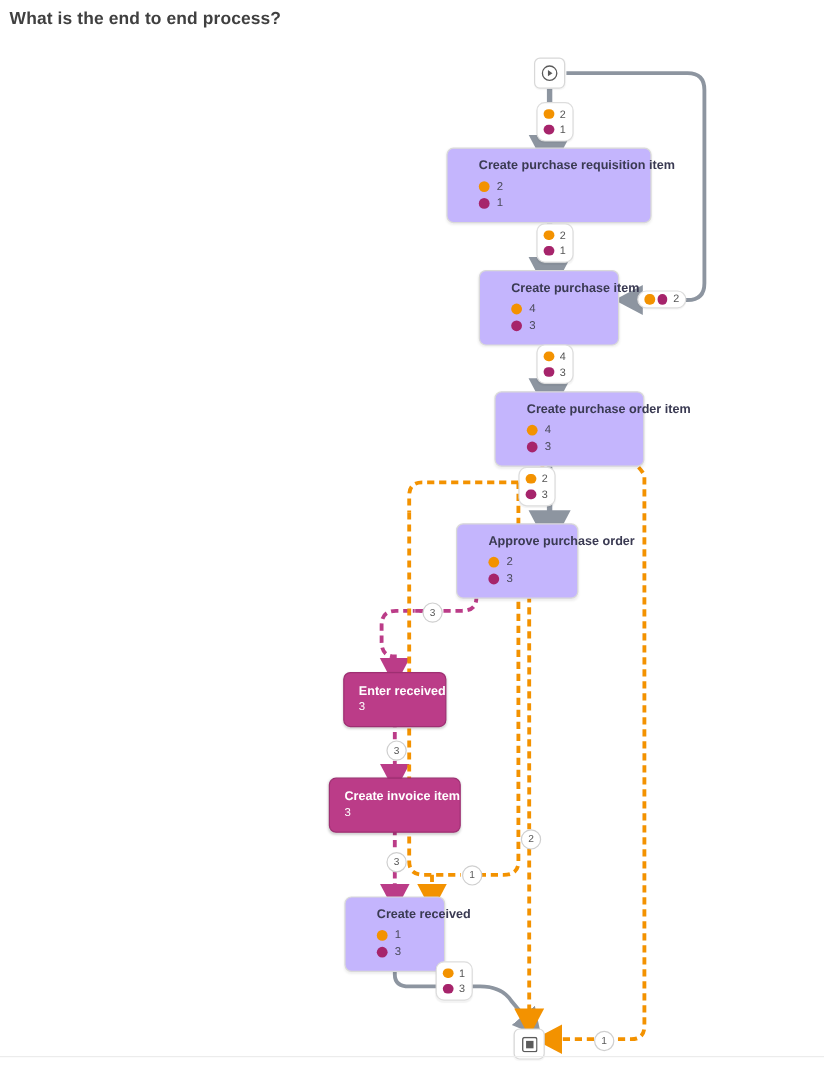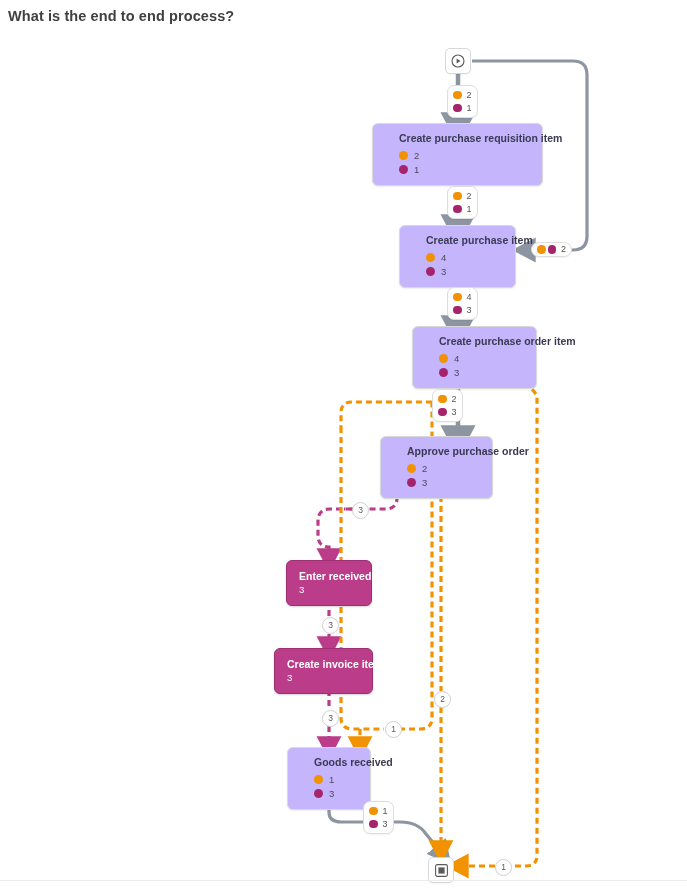--- a/index.html
+++ b/index.html
@@ -163,44 +163,44 @@
     <div class="metric">
       <span class="dot" style="background:#f39200;"></span>
       <span class="val">4</span>
     </div>
     <div class="metric">
       <span class="dot" style="background:#a6246b;"></span>
       <span class="val">3</span>
     </div>
   </div>
 
-  <div class="node box" style="left:380px;top:436px;width:113px;">
+  <div class="node box" style="left:380px;top:436px;width:102px;">
     <div class="ttl">Approve purchase order</div>
     <div class="metric">
       <span class="dot" style="background:#f39200;"></span>
       <span class="val">2</span>
     </div>
     <div class="metric">
       <span class="dot" style="background:#a6246b;"></span>
       <span class="val">3</span>
     </div>
   </div>
 
   <div class="node box filled" style="left:286px;top:560px;width:86px;">
     <div class="ttl">Enter received</div>
     <div class="plain">3</div>
   </div>
 
-  <div class="node box filled" style="left:274px;top:648px;width:99px;">
+  <div class="node box filled" style="left:274px;top:648px;width:110px;">
     <div class="ttl">Create invoice item</div>
     <div class="plain">3</div>
   </div>
 
   <div class="node box" style="left:287px;top:747px;width:84px;">
-    <div class="ttl">Goods received</div>
+    <div class="ttl">Create received</div>
     <div class="metric">
       <span class="dot" style="background:#f39200;"></span>
       <span class="val">1</span>
     </div>
     <div class="metric">
       <span class="dot" style="background:#a6246b;"></span>
       <span class="val">3</span>
     </div>
   </div>
 

